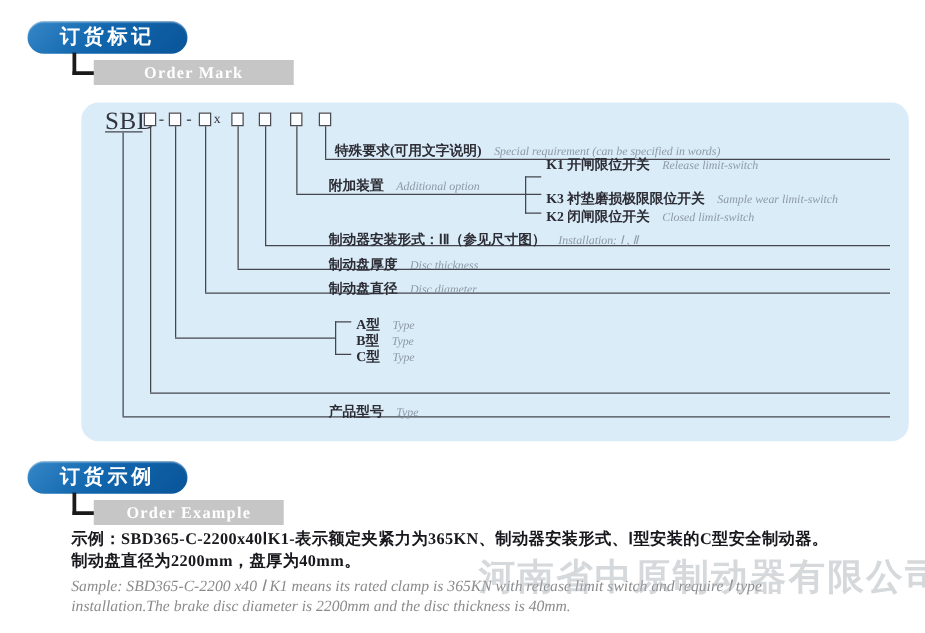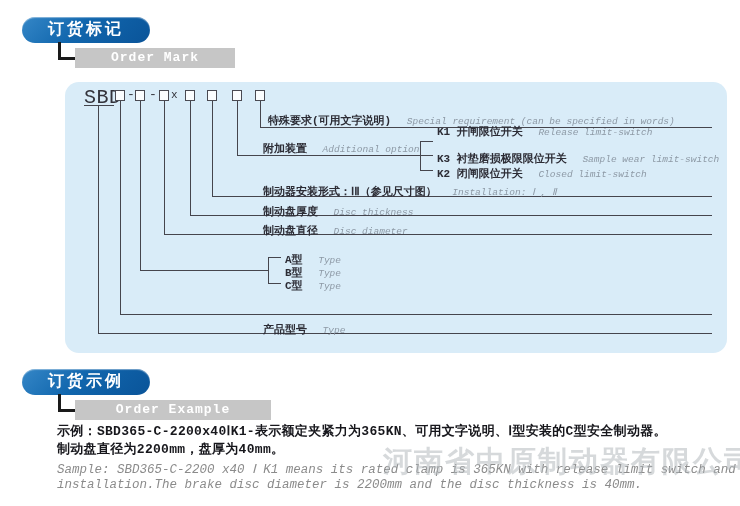--- a/index.html
+++ b/index.html
@@ -1,17 +1,17 @@
 <!DOCTYPE html>
 <html><head>
 <meta charset="utf-8">
 <style>
   html,body{margin:0;padding:0;background:#fff;}
   .page{position:relative;width:740px;height:506px;background:#ffffff;overflow:hidden;
-        font-family:Liberation Mono, monospace;}
+        font-family:Liberation Serif, serif;}
   
   .pill{position:absolute;width:128px;height:26px;border-radius:14px;
         background:linear-gradient(135deg,#3587c7 0%,#1166ad 45%,#0a5499 100%);
         color:#fff;font-weight:bold;font-size:16px;line-height:26px;text-align:center;
         letter-spacing:3px;box-shadow:inset 0 1px 1px rgba(255,255,255,.45);}
   .hdr-conn{position:absolute;width:18px;height:15px;border-left:3px solid #1a1a1a;
         border-bottom:3px solid #1a1a1a;}
   .graybar{position:absolute;height:20px;background:#c6c6c6;color:#fff;font-weight:bold;
         font-size:13px;line-height:20px;text-align:center;letter-spacing:1px;}
   
@@ -127,22 +127,22 @@
     <span class="cn">C型</span>
     <span class="en">Type</span>
   </div>
   <div class="lbl" style="left:263px;top:320px">
     <span class="cn">产品型号</span>
     <span class="en">Type</span>
   </div>
 
   <div class="pill" style="left:22px;top:369px">订货示例</div>
   <div class="hdr-conn" style="left:58px;top:394px"></div>
-  <div class="graybar" style="left:75px;top:400px;width:196px">Order Example</div>
+  <div class="graybar" style="left:75px;top:400px;width:152px">Order Example</div>
 
-  <div class="ex-cn" style="left:57px;top:422px">示例：SBD365-C-2200x40ⅠK1-表示额定夹紧力为365KN、可用文字说明、Ⅰ型安装的C型安全制动器。</div>
+  <div class="ex-cn" style="left:57px;top:422px">示例：SBD365-C-2200x40ⅠK1-表示额定夹紧力为365KN、制动器安装形式、Ⅰ型安装的C型安全制动器。</div>
   <div class="ex-cn" style="left:57px;top:440px">制动盘直径为2200mm，盘厚为40mm。</div>
   <div class="ex-en" style="left:57px;top:461px">Sample: SBD365-C-2200 x40 Ⅰ K1 means its rated clamp is 365KN with release limit switch and require Ⅰ type</div>
   <div class="ex-en" style="left:57px;top:478px">installation.The brake disc diameter is 2200mm and the disc thickness is 40mm.</div>
 
   <div class="watermark">河南省中原制动器有限公司</div>
 
 </div>
 
 </body></html>

